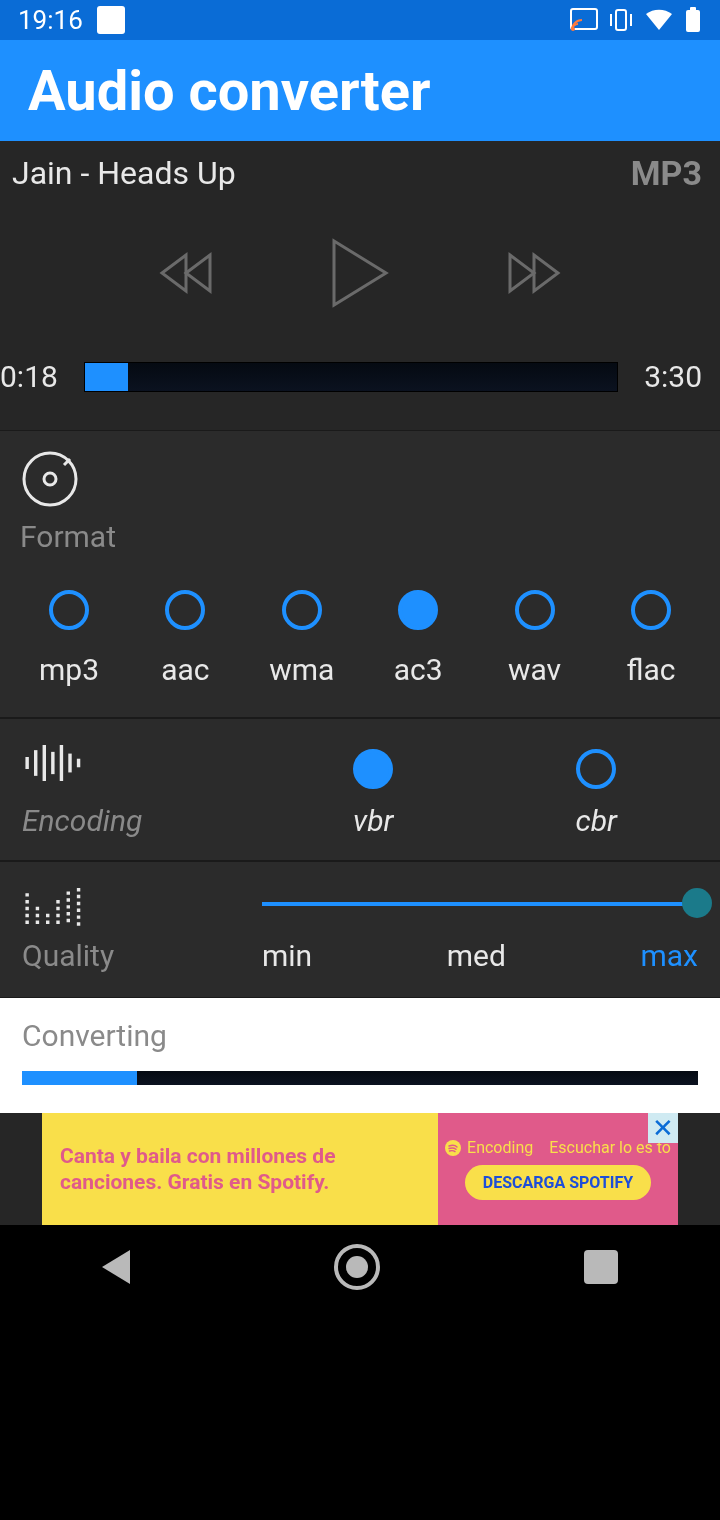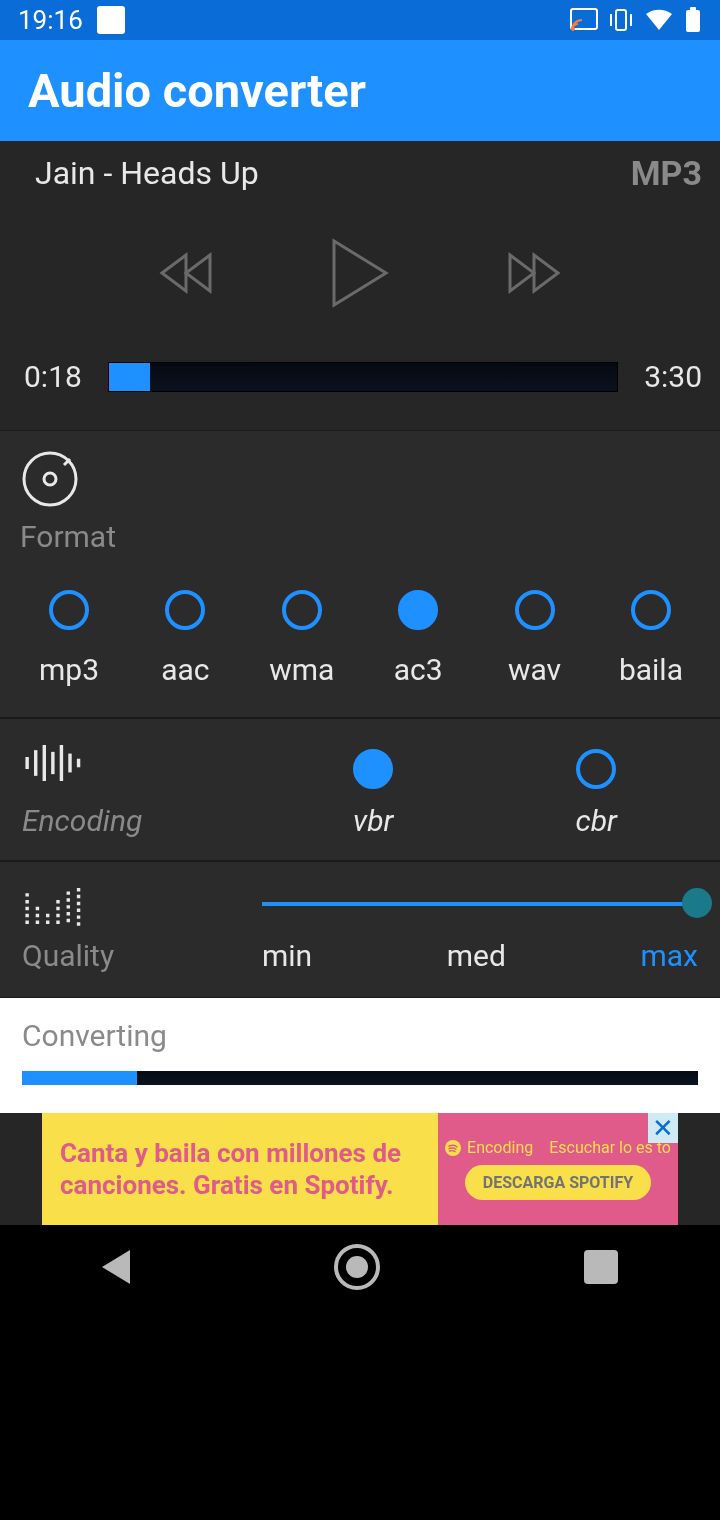--- a/index.html
+++ b/index.html
@@ -7,32 +7,32 @@
   .screen { width: 720px; height: 1308px; background: #262626; display: flex; flex-direction: column; }
 
   
   .status-bar { height: 48px; background: #0a6cd6; display: flex; align-items: center; justify-content: space-between; padding: 0 18px; color: #fff; font-size: 26px; }
   .status-left { display: flex; align-items: center; gap: 14px; }
   .status-right { display: flex; align-items: center; gap: 10px; }
   .status-sq { width: 28px; height: 28px; background: #fff; border-radius: 3px; }
 
   
   .app-bar { height: 120px; background: #1e90ff; display: flex; align-items: center; padding: 0 28px; }
-  .app-title { color: #fff; font-size: 47px; font-weight: 700; }
+  .app-title { color: #fff; font-size: 56px; font-weight: 700; }
 
   
   .player { background: #262626; padding: 0; }
   .track-row { display: flex; justify-content: space-between; align-items: center; padding: 12px 18px 0 12px; }
-  .track-title { color: #e8e8e8; font-size: 32px; margin-left: 23px; }
+  .track-title { color: #e8e8e8; font-size: 32px; }
   .track-fmt { color: #8a8a8a; font-size: 34px; font-weight: 700; }
 
   .controls { display: flex; justify-content: center; align-items: center; gap: 110px; padding: 44px 0 40px 0; }
   .ctrl-btn svg { display:block; }
 
-  .seek-row { display: flex; align-items: center; gap: 20px; padding: 10px 18px 36px 24px; }
+  .seek-row { display: flex; align-items: center; gap: 20px; padding: 10px 18px 36px 0; }
   .seek-time { color: #e8e8e8; font-size: 30px; min-width: 64px; }
   .seek-time.right { text-align: right; }
   .seek-bar { flex: 1; height: 30px; background: linear-gradient(180deg,#050a12,#0b1220); border: 1px solid #000; position: relative; }
   .seek-fill { position: absolute; left:0; top:0; bottom:0; background: #1e90ff; }
 
   
   .section { background: #2b2b2b; border-top: 1px solid #1a1a1a; border-bottom: 1px solid #1a1a1a; }
   .sec-head { display: flex; align-items: center; padding: 18px 20px 6px 20px; }
   .sec-col { display:flex; flex-direction:column; align-items:flex-start; gap:8px; }
   .sec-icon { width:60px; height:60px; }
@@ -65,24 +65,24 @@
   
   .conv-block { padding: 20px 22px 28px 22px; background:#ffffff; }
   .conv-label { color:#8a8a8a; font-size:30px; margin-bottom:18px; }
   .conv-bar { height:14px; background: linear-gradient(180deg,#050a12,#0b1220); position:relative; }
   .conv-fill { position:absolute; left:0; top:0; bottom:0; background:#1e90ff; }
 
   
   .ad-wrap { margin-top:auto; padding: 0 42px 0 42px; }
   .ad { height:112px; background:#f9df4a; position:relative; display:flex; align-items:center; }
   .ad-close { position:absolute; right:0; top:0; width:30px; height:30px; background:#cfeaf2; color:#0a6cd6; display:flex; align-items:center; justify-content:center; font-size:26px; line-height:1; }
-  .ad-left { flex:1; padding:10px 18px; color:#e05a8a; font-size:26px; font-weight:700; line-height:1.25; }
+  .ad-left { flex:1; padding:10px 18px; color:#e05a8a; font-size:21px; font-weight:700; line-height:1.25; }
   .ad-right { width:240px; height:100%; background:#e05a8a; display:flex; flex-direction:column; align-items:center; justify-content:center; gap:8px; }
   .ad-tag { color:#f9df4a; font-size:16px; display:flex; align-items:center; gap:6px; }
-  .ad-btn { background:#f9df4a; color:#737373; font-size:16px; font-weight:700; padding:8px 18px; border-radius:20px; }
+  .ad-btn { background:#f9df4a; color:#1d4ed8; font-size:16px; font-weight:700; padding:8px 18px; border-radius:20px; }
 
   
   .navbar { height:98px; background:#000; display:flex; align-items:center; justify-content:space-around; }
   .nav-tri { width:0; height:0; border-top:17px solid transparent; border-bottom:17px solid transparent; border-right:28px solid #b9b9b9; }
   .nav-circ { width:46px; height:46px; border:4px solid #b9b9b9; border-radius:50%; position:relative; }
   .nav-circ::after { content:""; position:absolute; left:8px; top:8px; right:8px; bottom:8px; border-radius:50%; background:#b9b9b9; }
   .nav-sq { width:34px; height:34px; background:#b9b9b9; border-radius:4px; }
 
   .gap-fill { flex:1; background:#262626; }
 </style>
@@ -184,21 +184,21 @@
         <div class="radio-item">
           <div class="radio filled"></div>
           <div class="radio-label">ac3</div>
         </div>
         <div class="radio-item">
           <div class="radio"></div>
           <div class="radio-label">wav</div>
         </div>
         <div class="radio-item">
           <div class="radio"></div>
-          <div class="radio-label">baila</div>
+          <div class="radio-label">flac</div>
         </div>
       </div>
   </div>
 
   <div class="section">
     <div class="enc-row">
       <div class="enc-left">
         <svg class="sec-icon" viewBox="0 0 70 50" width="70" height="50">
           <g stroke="#e8e8e8" stroke-width="4">
             <line x1="6" y1="18" x2="6" y2="32"></line>

